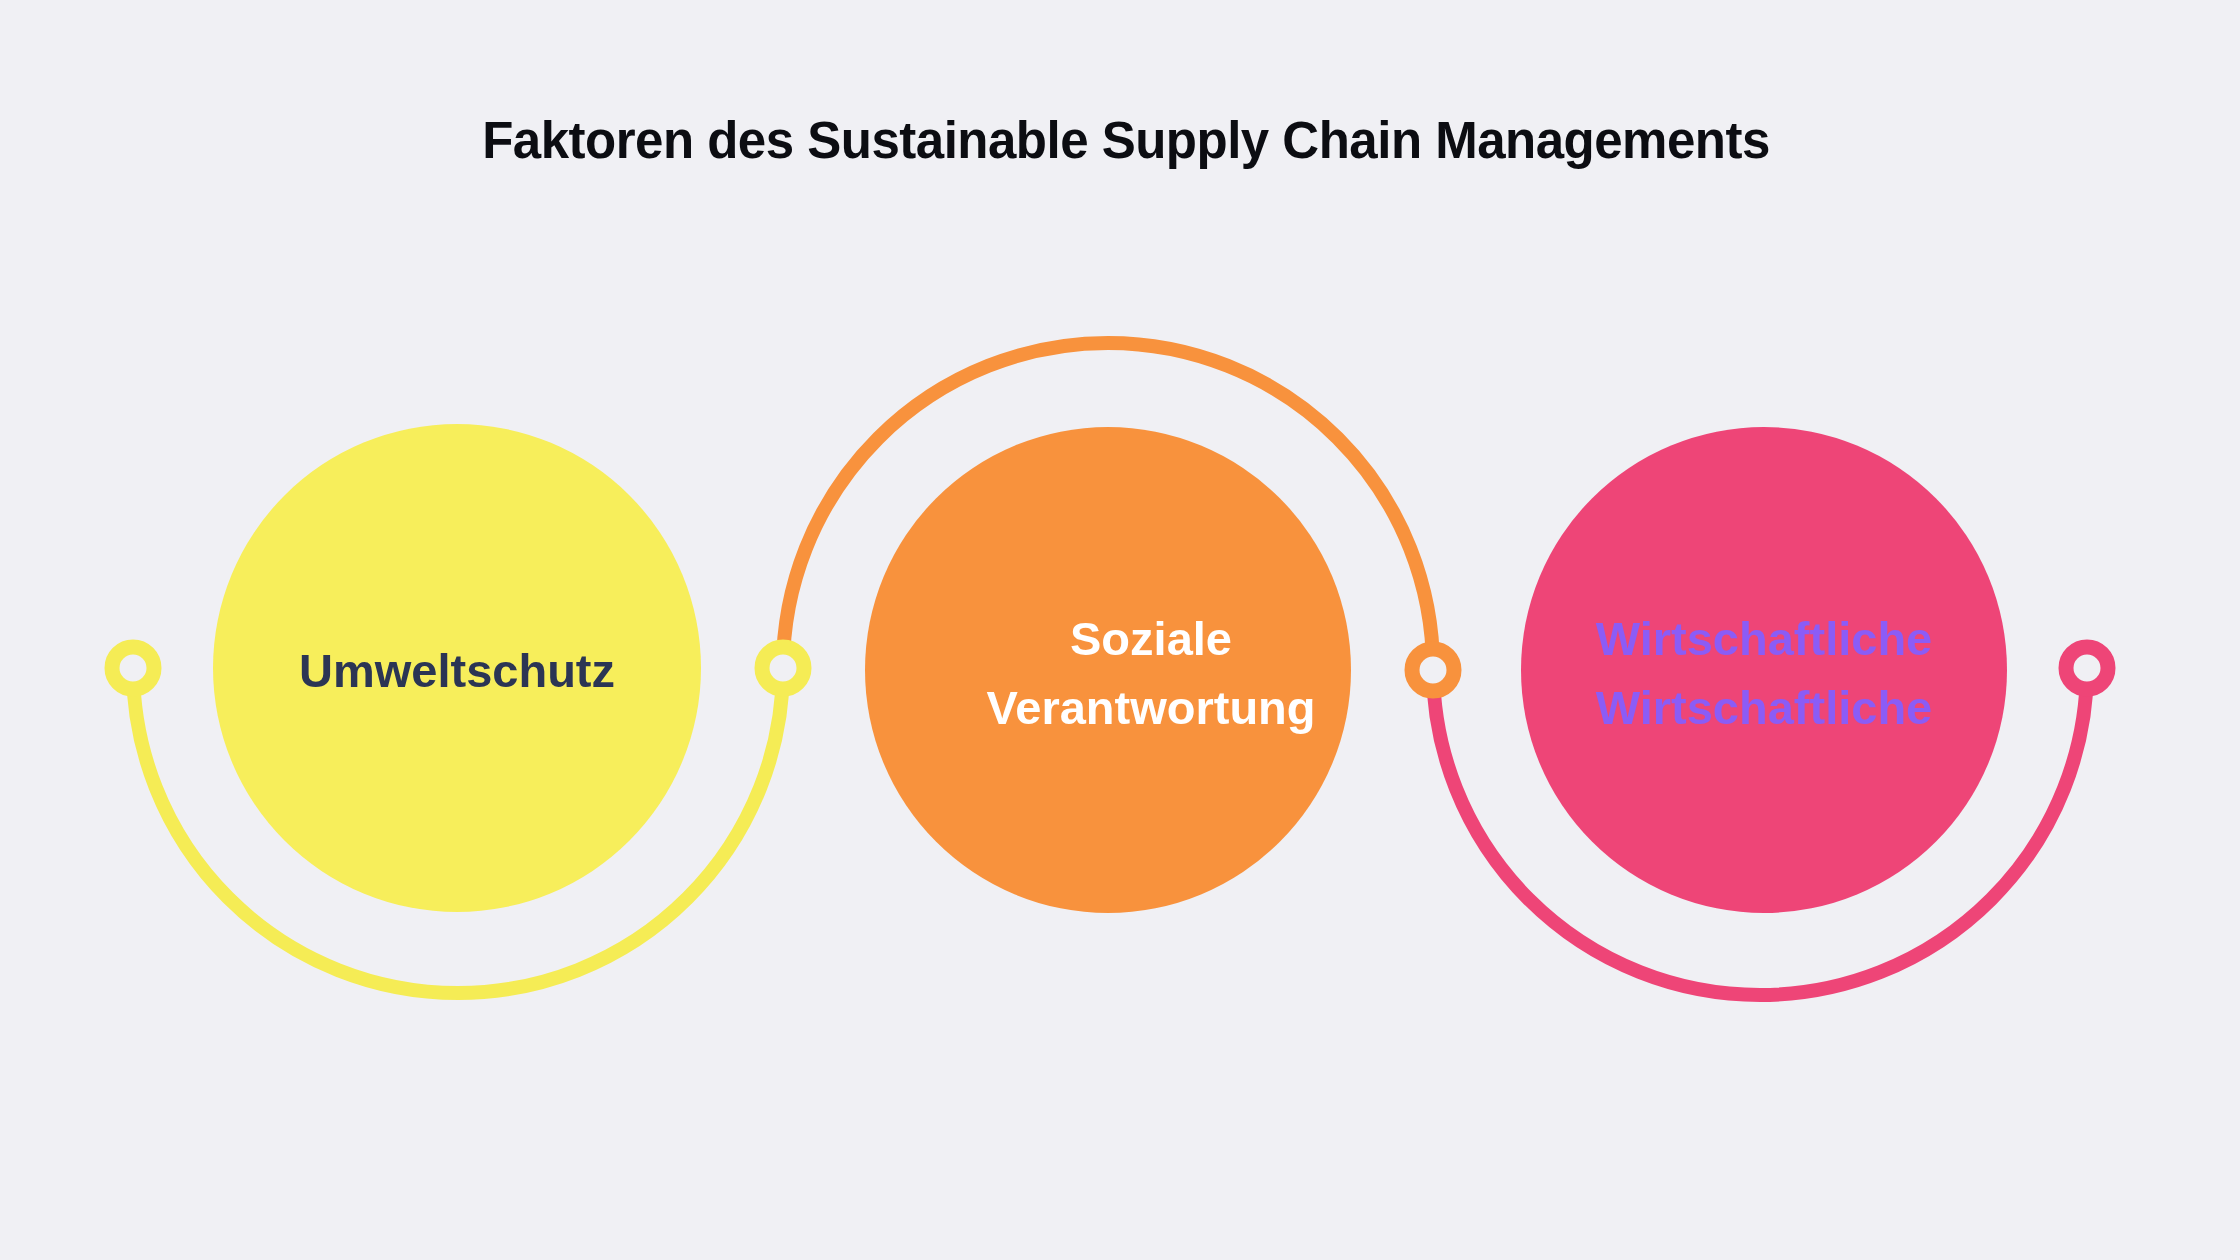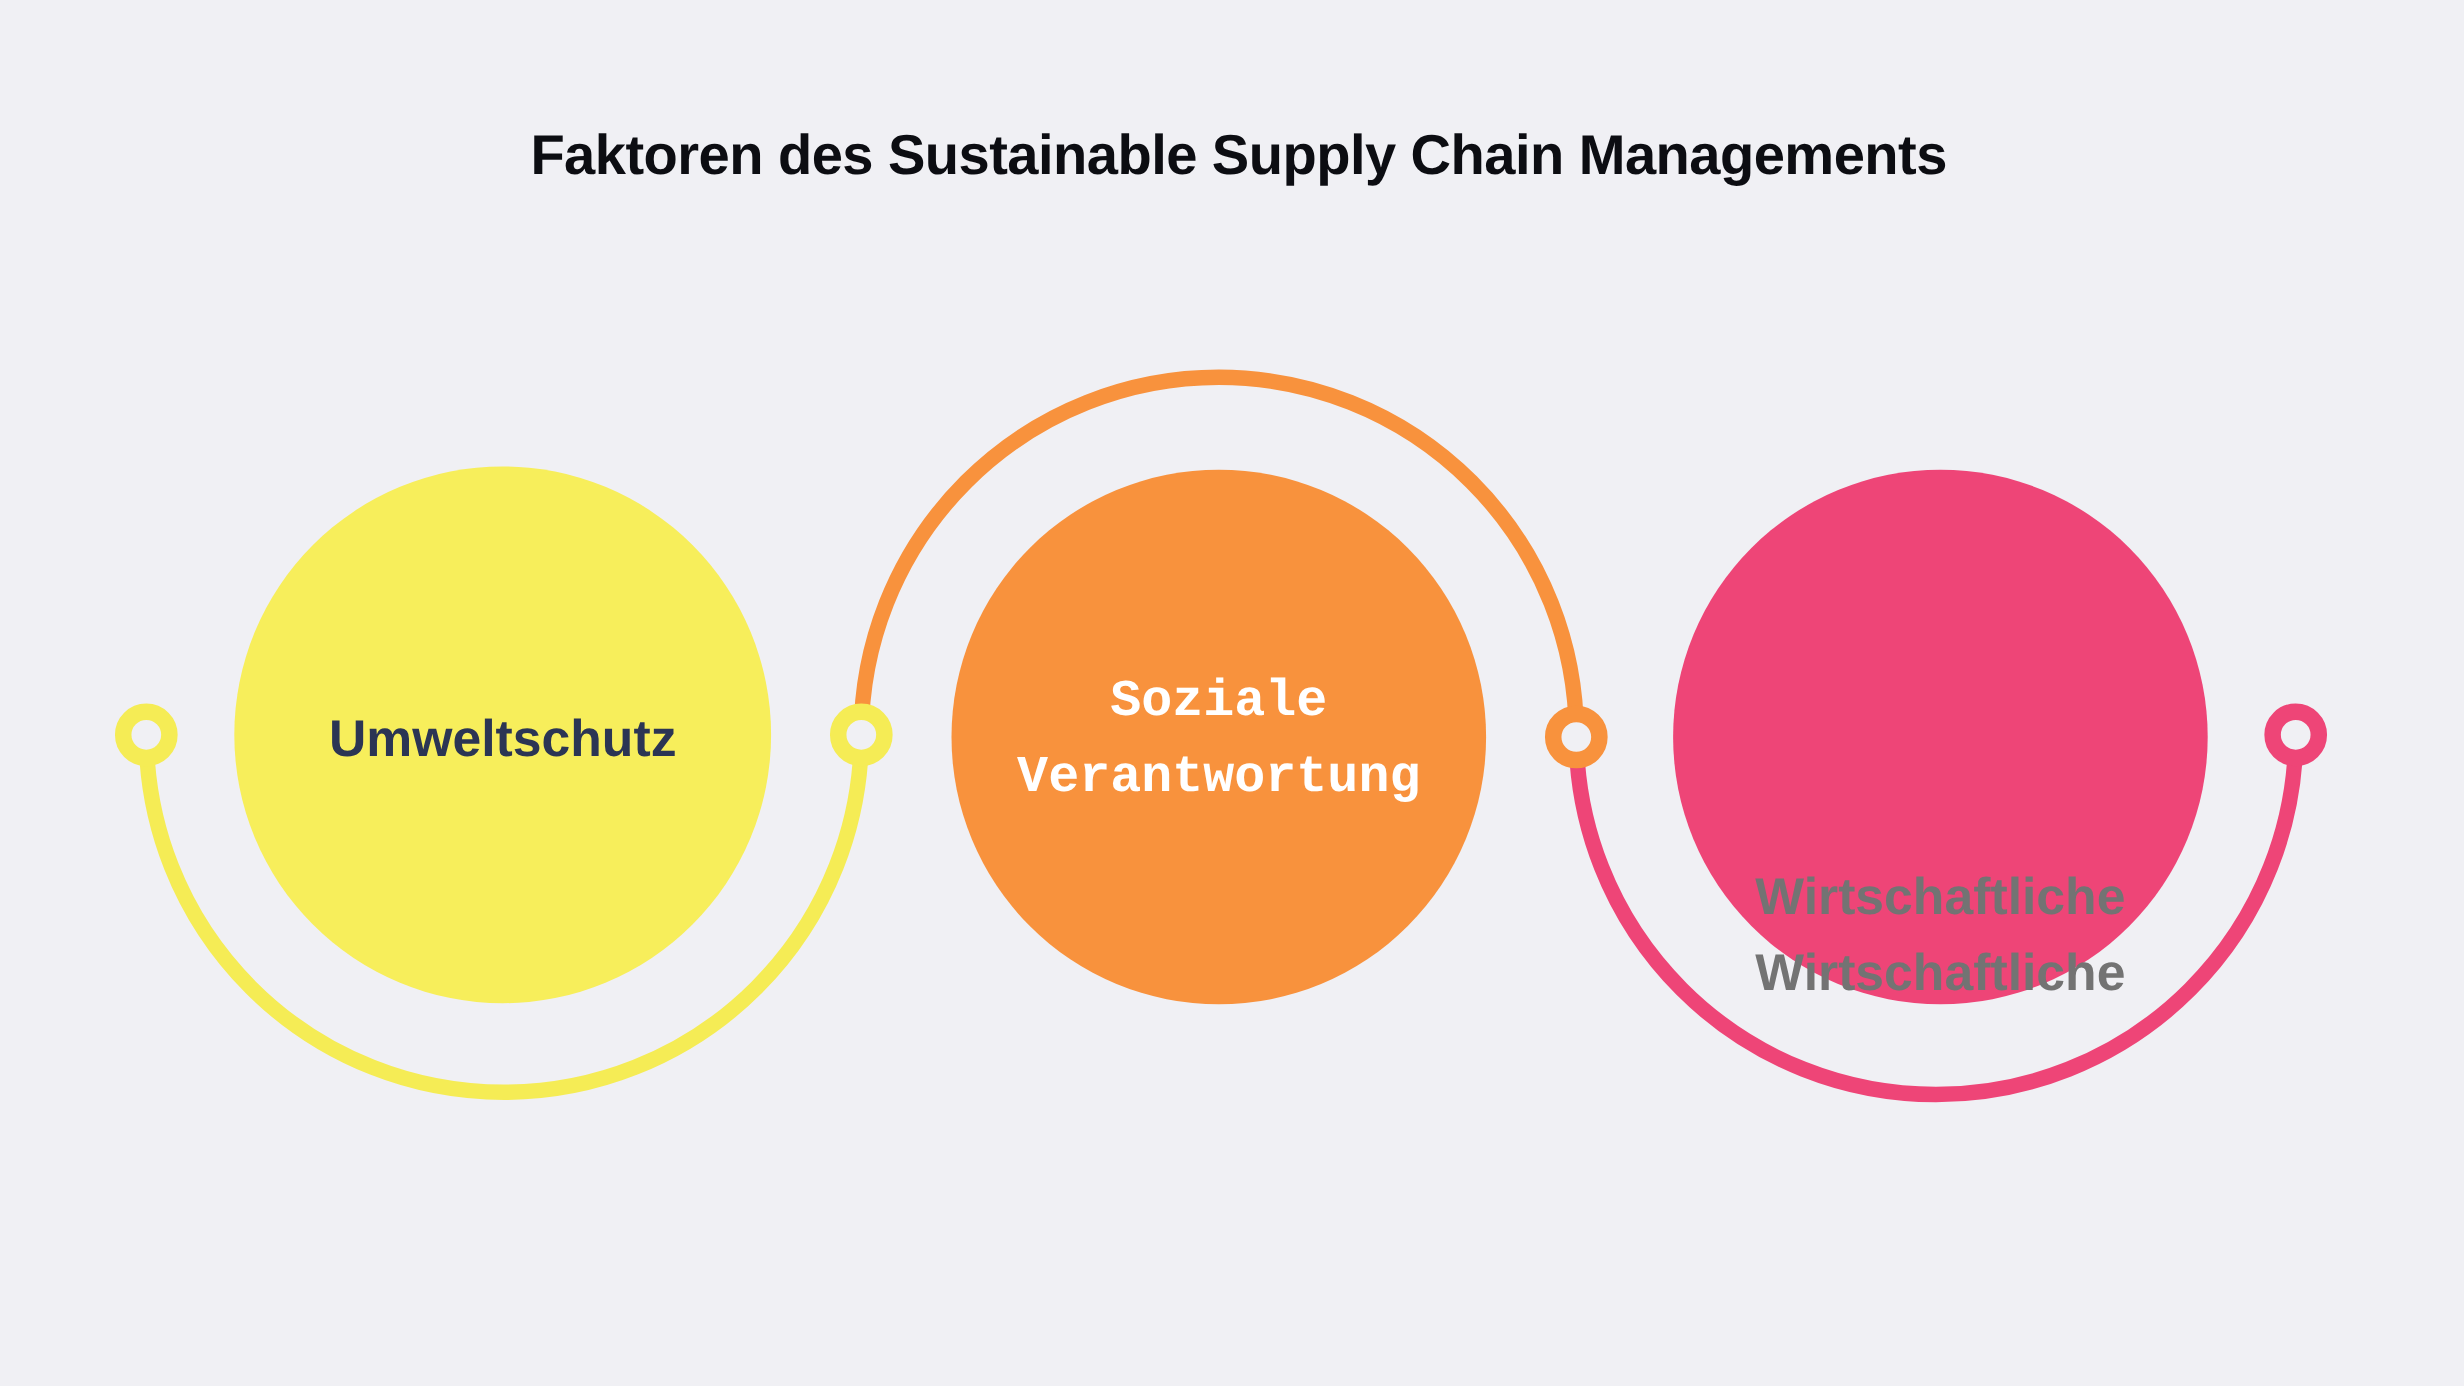--- a/index.html
+++ b/index.html
@@ -41,21 +41,21 @@
     align-items: center;
     justify-content: center;
     text-align: center;
     font-size: 47px;
     font-weight: 700;
     line-height: 69px;
     letter-spacing: 0px;
   }
   .factor-label span { display: block; }
   .label-1 { left: 212px; top: 425px; }
-  .label-2 { left: 863px; top: 428px; font-family: Liberation Mono, monospace; }
+  .label-2 { left: 906px; top: 428px; }
   .label-3 { left: 1519px; top: 428px; }
 </style>
 </head>
 <body>
 
 <div class="canvas" style="background: rgb(240, 240, 244);">
 
   <svg class="diagram-svg" viewBox="0 0 2240 1260" xmlns="http://www.w3.org/2000/svg">
 
     <path d="M 133 668 A 325 325 0 0 0 783 668" fill="none" stroke-width="14" stroke="#F5EC55"></path>
@@ -77,18 +77,18 @@
   <div class="factor-label label-1" style="color: rgb(43, 53, 84); text-align: center;">
     <span>Umweltschutz</span>
     <span></span>
   </div>
 
   <div class="factor-label label-2" style="color: rgb(255, 255, 255);">
     <span>Soziale</span>
     <span>Verantwortung</span>
   </div>
 
-  <div class="factor-label label-3" style="color: #737373; justify-content: flex-end;">
+  <div class="factor-label label-3" style="color: #8b5cf6;">
     <span>Wirtschaftliche</span>
     <span>Wirtschaftliche</span>
   </div>
 
 </div>
 
 </body></html>

